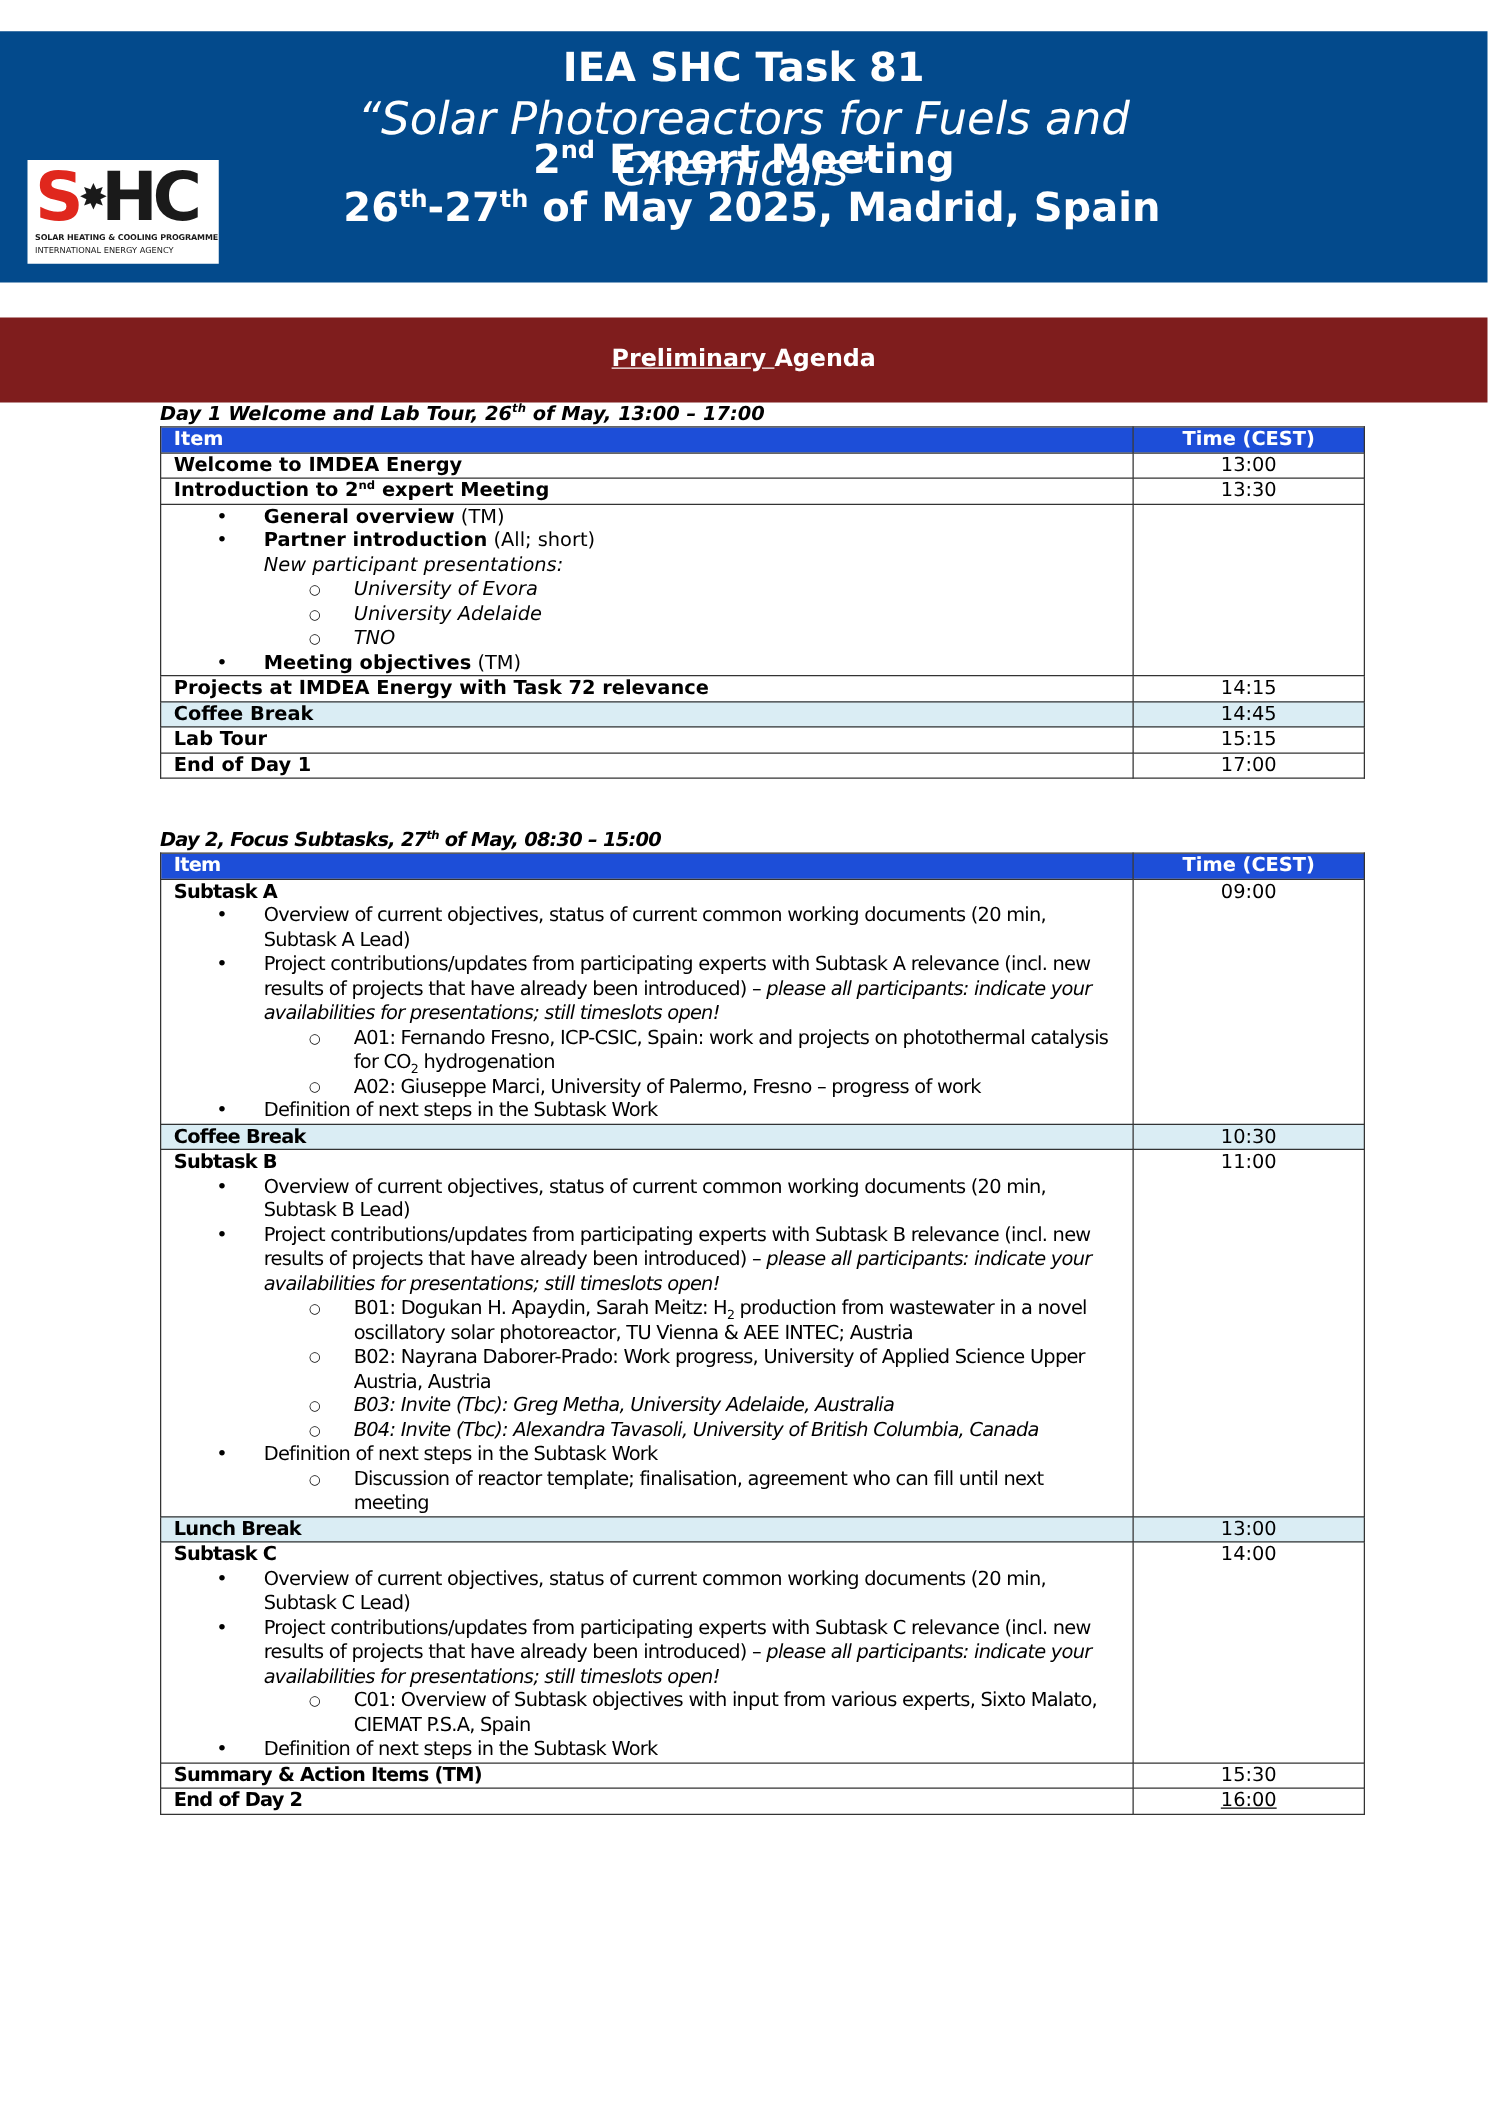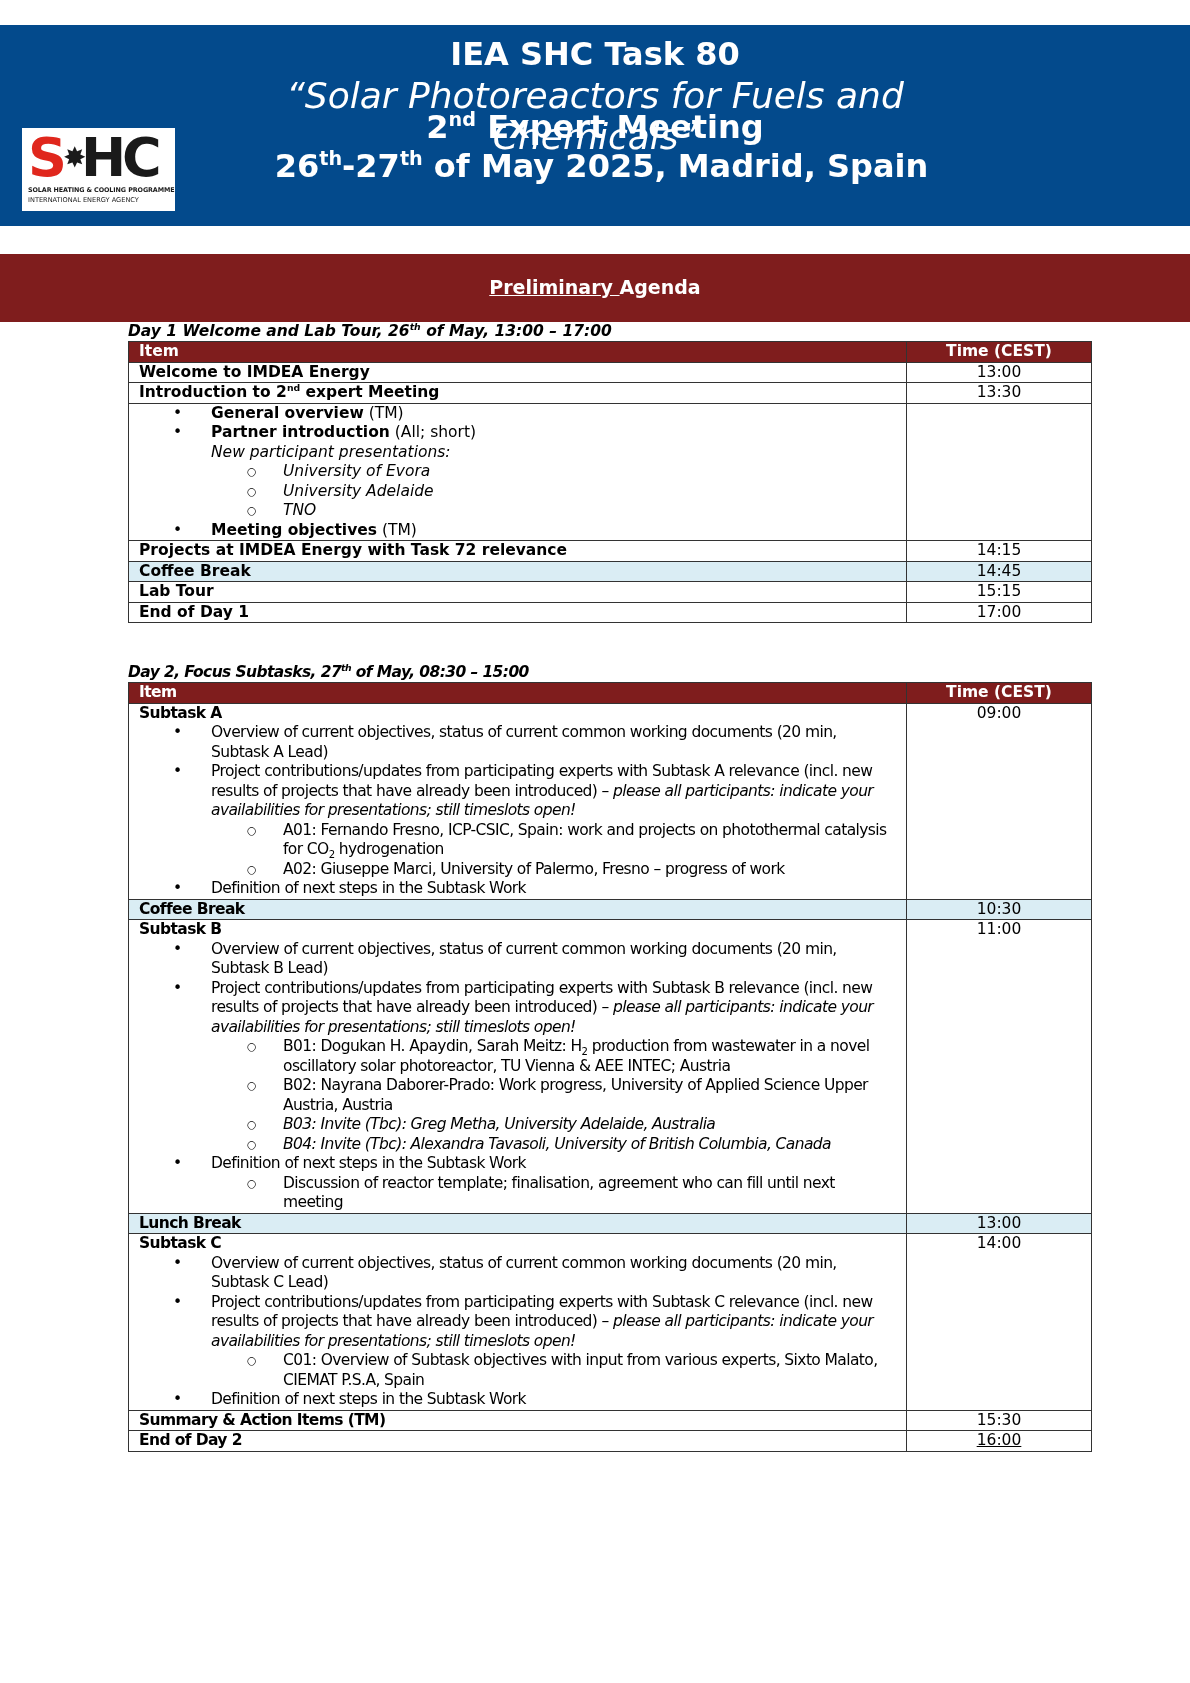--- a/index.html
+++ b/index.html
@@ -36,21 +36,21 @@
   }
   .agenda-title { position: absolute; left: 0; right: 0; top: 22px; font-size: 19px; font-weight: bold; }
   .agenda-title .u { text-decoration: underline; }
 
   .day-heading { position: absolute; left: 128px; font-size: 15.5px; font-weight: bold; font-style: italic; }
   table.agenda {
     position: absolute; left: 128px; width: 964px; border-collapse: collapse;
     font-size: 15.5px; line-height: 19.5px;
   }
   table.agenda td, table.agenda th { border: 1px solid #333; vertical-align: top; padding: 0 10px; }
-  table.agenda th { background: #7f1d1d; color: #fff; text-align: left; font-weight: bold; height: 20px; }
+  table.agenda th { background: #1d4ed8; color: #fff; text-align: left; font-weight: bold; height: 20px; }
   table.agenda th.time, table.agenda td.time { width: 185px; text-align: center; }
   table.agenda tr.break td { background: #daedf4; }
   td .b { font-weight: bold; }
   td .i { font-style: italic; }
   td .bi { font-weight: normal; font-style: italic; }
   ul.l1 { list-style: none; padding-left: 0; }
   ul.l1 > li { position: relative; padding-left: 72px; }
   ul.l1 > li::before { content: "•"; position: absolute; left: 34px; }
   ul.l2 { list-style: none; }
   ul.l2 > li { position: relative; padding-left: 72px; }
@@ -65,21 +65,21 @@
   <div class="logo">
     <div class="logo-mark">
       <span class="logo-s">S</span>
         <span class="logo-star">✸</span>
         <span class="logo-hc">HC</span>
     </div>
     <div class="logo-line1">SOLAR HEATING &amp; COOLING PROGRAMME</div>
     <div class="logo-line2">INTERNATIONAL ENERGY AGENCY</div>
   </div>
   <div class="hero-text">
-    <div class="h-title">IEA SHC Task 80</div>
+    <div class="h-title">IEA SHC Task 81</div>
     <div class="h-sub">“Solar Photoreactors for Fuels and Chemicals”</div>
     <div class="h-meet"><span>2</span><sup>nd</sup><span> Expert Meeting</span></div>
     <div class="h-date"><span>26</span><sup>th</sup><span>-27</span><sup>th</sup><span> of May 2025, Madrid, Spain</span></div>
   </div>
 </div>
 
 <div class="agenda-band">
   <div class="agenda-title"><span class="u">Preliminary </span><span>Agenda</span></div>
 </div>
 

